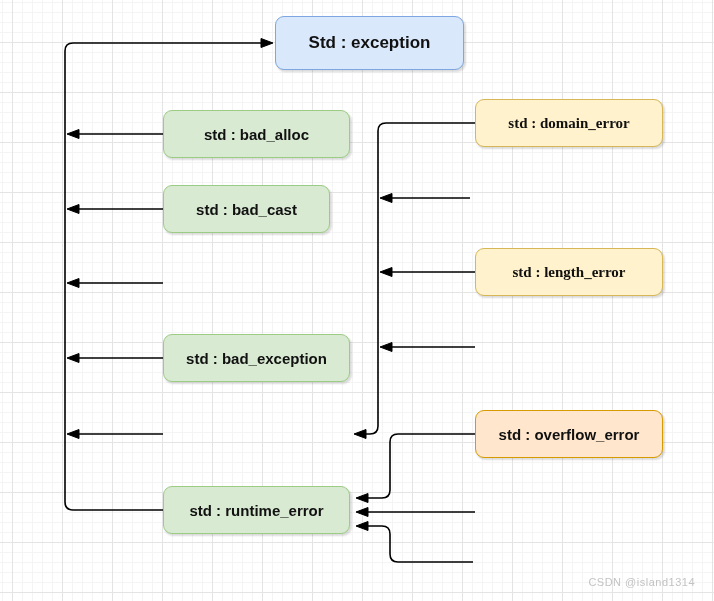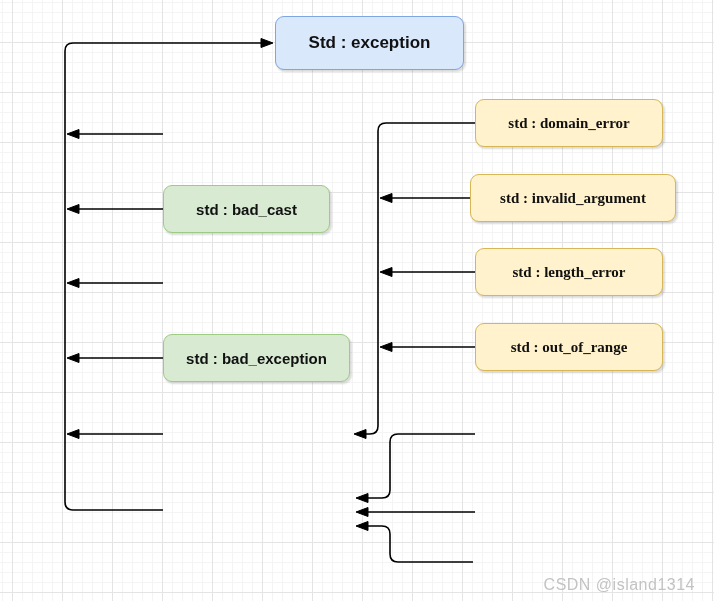--- a/index.html
+++ b/index.html
@@ -68,21 +68,21 @@
   }
   #edges polygon {
     fill: #000000;
     stroke: #000000;
     stroke-width: 1px;
   }
   .watermark {
     position: absolute;
     right: 19px;
     top: 576px;
-    font-size: 16px;
+    font-size: 11px;
     color: #c3c3c3;
     letter-spacing: 0.5px;
   }
 </style>
 </head>
 <body>
 
 <div id="canvas">
 
   <svg id="edges" viewBox="0 0 714 601" xmlns="http://www.w3.org/2000/svg">
@@ -139,23 +139,24 @@
         <polygon points="356,512 368,507.5 368,516.5"></polygon>
     </g>
     <g>
       <path d="M473 562 H398 Q390 562 390 554 V534 Q390 526 382 526 H368"></path>
       <polygon points="356,526 368,521.5 368,530.5"></polygon>
     </g>
   </svg>
 
   <div class="node root" style="left:275px; top:16px; width:189px; height:54px;">Std : exception</div>
 
+  <div class="node green" style="left:163px; top:110px; width:187px; height:48px;">std : bad_alloc</div>
   <div class="node green" style="left:163px; top:185px; width:167px; height:48px;">std : bad_cast</div>
   <div class="node green" style="left:163px; top:334px; width:187px; height:48px;">std : bad_exception</div>
+  <div class="node green" style="left:163px; top:486px; width:187px; height:48px;">std : runtime_error</div>
 
   <div class="node yellow" style="left:475px; top:99px; width:188px; height:48px;">std : domain_error</div>
-  <div class="node yellow" style="left:470px; top:174px; width:206px; height:48px;">std : invalid_argument</div>
   <div class="node yellow" style="left:475px; top:248px; width:188px; height:48px;text-align:center;">std : length_error</div>
-  <div class="node yellow" style="left:475px; top:323px; width:188px; height:48px;">std : out_of_range</div>
 
+  <div class="node orange" style="left:475px; top:410px; width:188px; height:48px;">std : overflow_error</div>
 
   <div class="watermark">CSDN @island1314</div>
 </div>
 
 </body></html>

